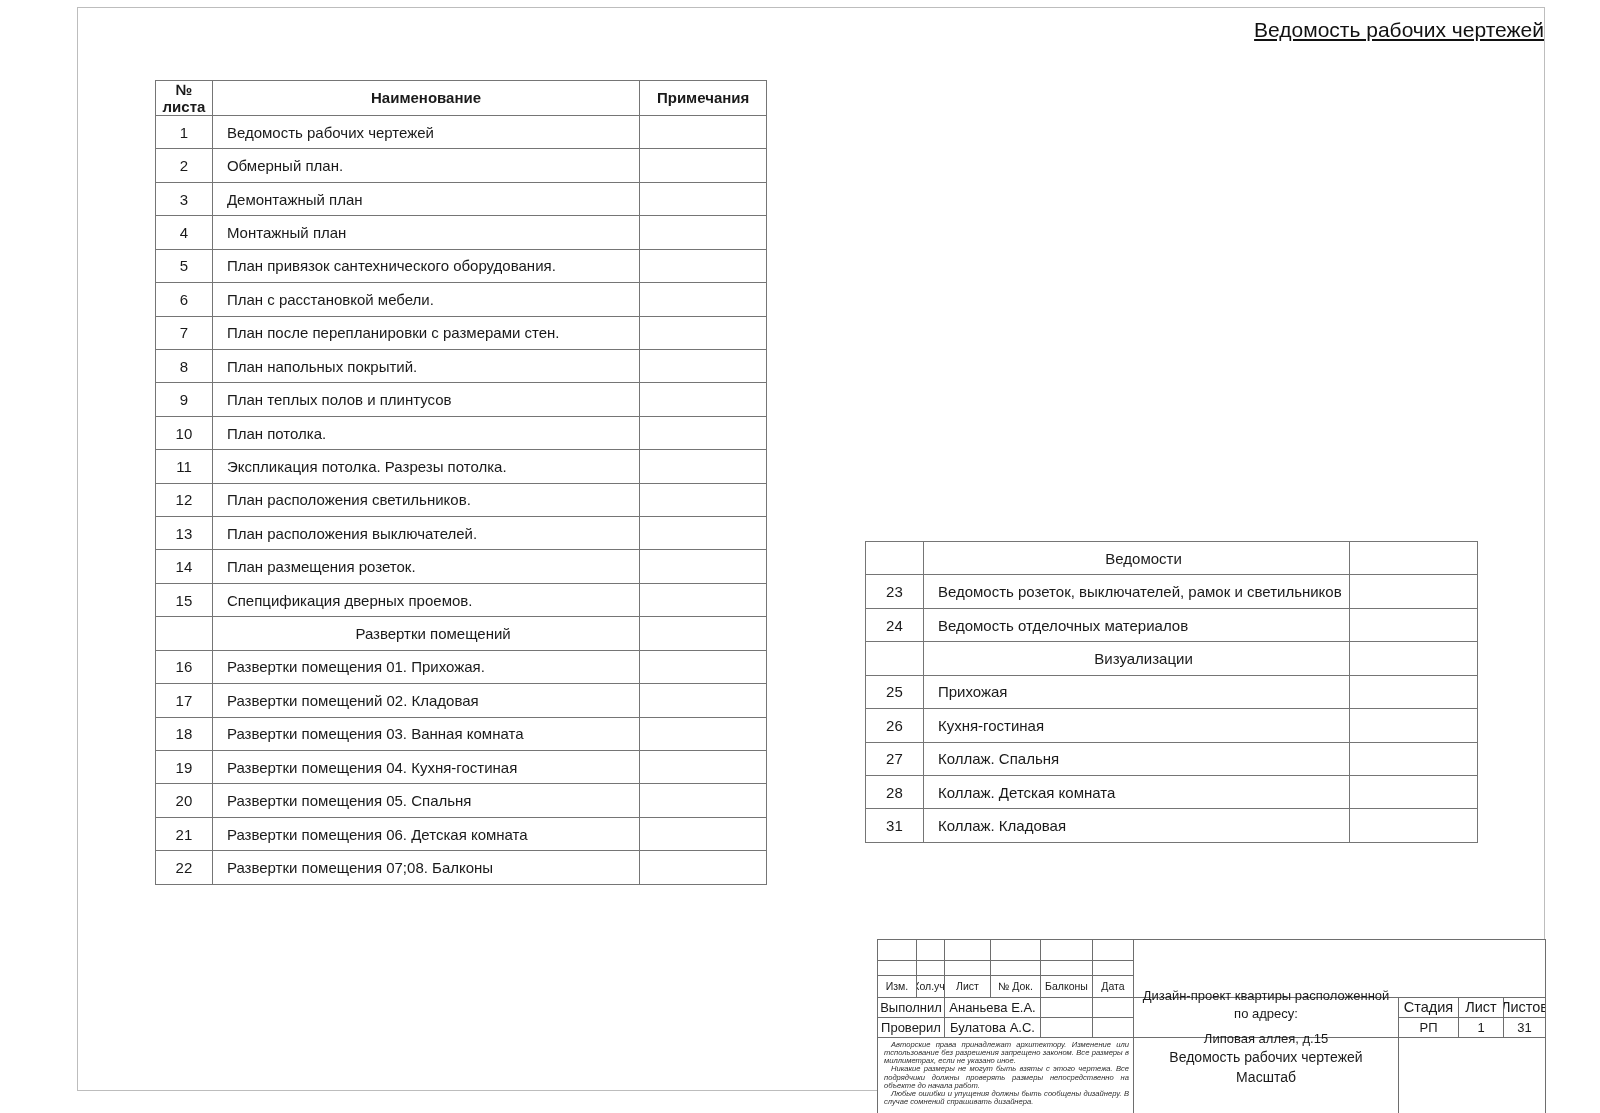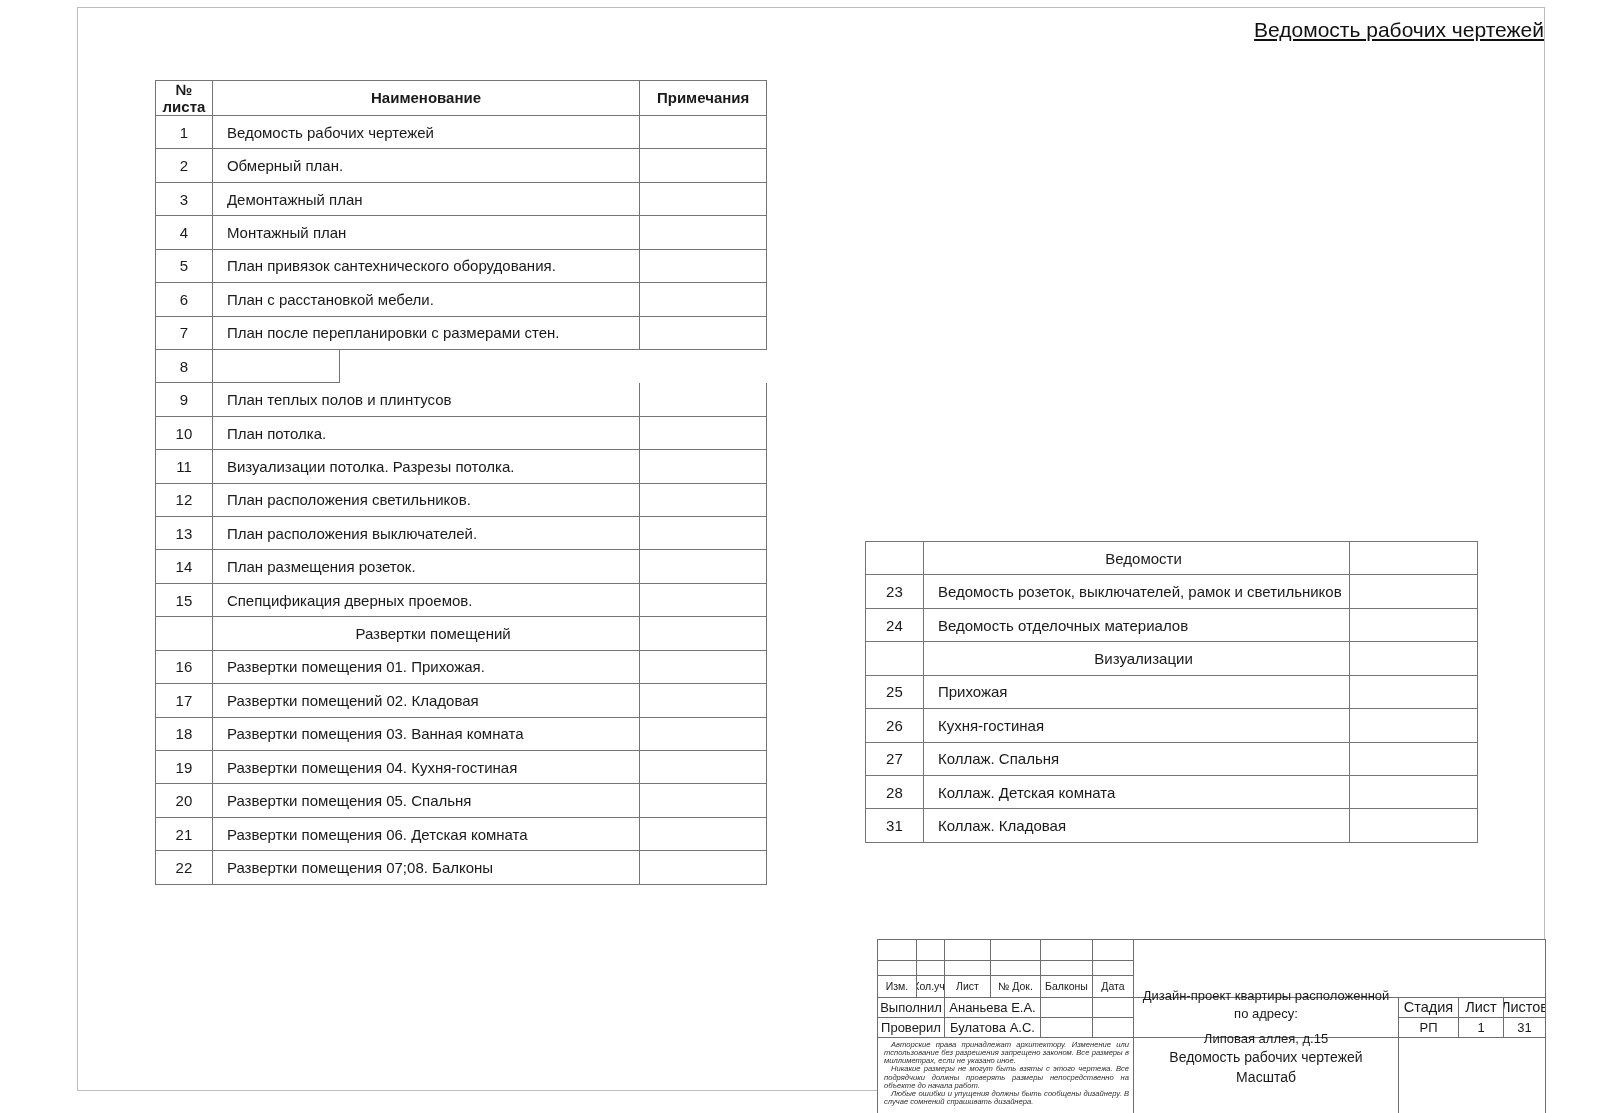--- a/index.html
+++ b/index.html
@@ -132,35 +132,36 @@
       <div class="tcell c-name">План с расстановкой мебели.</div>
       <div class="tcell c-notes"></div>
     </div>
     <div class="trow">
       <div class="tcell c-num">7</div>
       <div class="tcell c-name">План после перепланировки с размерами стен.</div>
       <div class="tcell c-notes"></div>
     </div>
     <div class="trow">
       <div class="tcell c-num">8</div>
+      <div class="tcell c-name">План напольных покрытий.</div>
       <div class="tcell c-notes"></div>
     </div>
     <div class="trow">
       <div class="tcell c-num">9</div>
       <div class="tcell c-name">План теплых полов и плинтусов</div>
       <div class="tcell c-notes"></div>
     </div>
     <div class="trow">
       <div class="tcell c-num">10</div>
       <div class="tcell c-name">План потолка.</div>
       <div class="tcell c-notes"></div>
     </div>
     <div class="trow">
       <div class="tcell c-num">11</div>
-      <div class="tcell c-name">Визуализации потолка. Разрезы потолка.</div>
+      <div class="tcell c-name">Экспликация потолка. Разрезы потолка.</div>
       <div class="tcell c-notes"></div>
     </div>
     <div class="trow">
       <div class="tcell c-num">12</div>
       <div class="tcell c-name">План расположения светильников.</div>
       <div class="tcell c-notes"></div>
     </div>
     <div class="trow">
       <div class="tcell c-num">13</div>
       <div class="tcell c-name">План расположения выключателей.</div>

